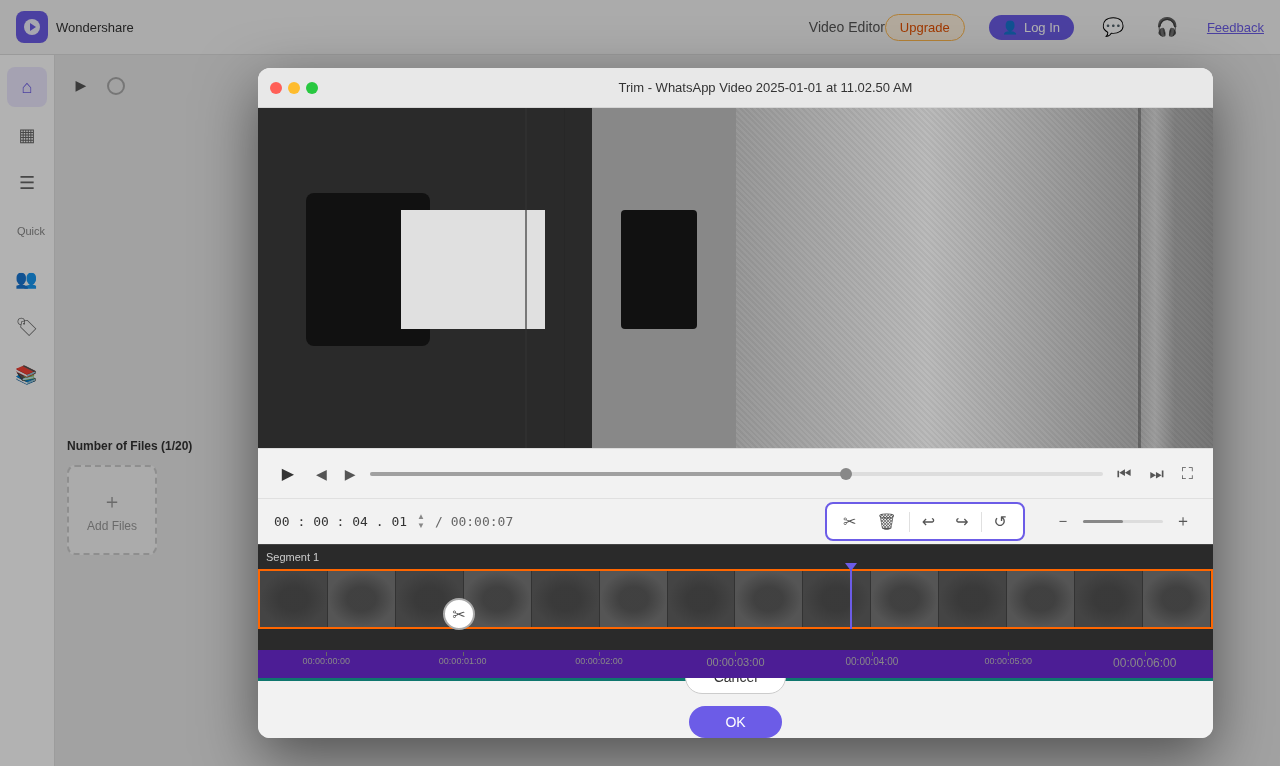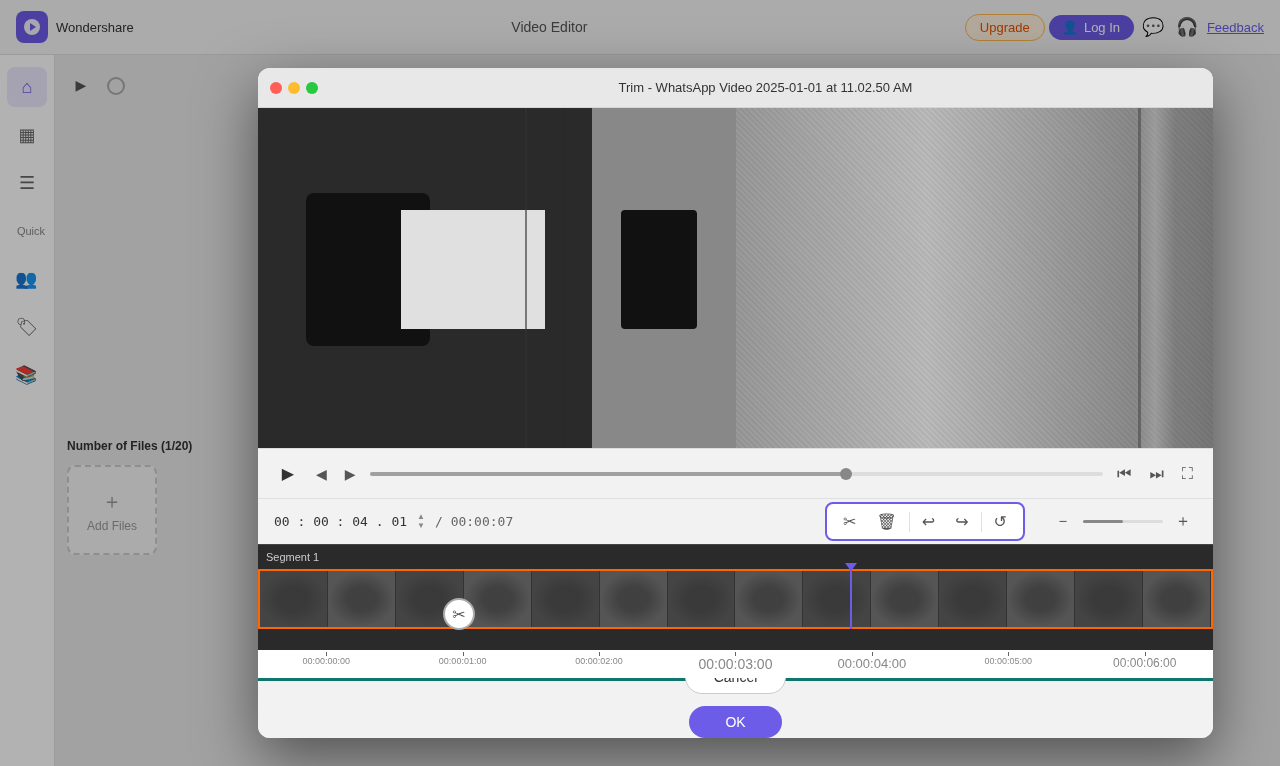--- a/index.html
+++ b/index.html
@@ -40,28 +40,28 @@
       color: white;
       font-size: 18px;
     }
     .logo-text {
       font-size: 13px;
       color: #333;
       font-weight: 500;
     }
     .top-bar-center {
       flex: 1;
-      text-align: center;
+      text-align: right;
       font-size: 14px;
       color: #555;
     }
     .top-bar-right {
       display: flex;
       align-items: center;
-      gap: 4px;
+      gap: 24px;
     }
     .upgrade-btn {
       background: #fff3e0;
       border: 1px solid #ffb74d;
       color: #e65100;
       padding: 5px 14px;
       border-radius: 16px;
       font-size: 13px;
       cursor: pointer;
       font-weight: 500;
@@ -456,21 +456,21 @@
       background: radial-gradient(ellipse at center, #333 30%, transparent 70%);
       opacity: 0.6;
     }
 
     .timeline-ruler {
       position: absolute;
       bottom: 0;
       left: 0;
       right: 0;
       height: 28px;
-      background: #ffffff;
+      background: #4c1d95;
       display: flex;
       align-items: flex-start;
       padding-top: 6px;
     }
     .ruler-mark {
       flex: 1;
       text-align: center;
       font-size: 9px;
       color: #888;
       position: relative;
@@ -777,22 +777,22 @@
     <div class="playhead"></div>
 
     <div class="scissors-overlay">
       <div class="scissors-circle">✂</div>
     </div>
 
     <div class="timeline-ruler">
       <div class="ruler-mark" style="font-size:9px;color:#888;">00:00:00:00</div>
       <div class="ruler-mark" style="font-size:9px;color:#888;">00:00:01:00</div>
       <div class="ruler-mark" style="font-size:9px;color:#888;">00:00:02:00</div>
-      <div class="ruler-mark" style="font-size:14px;color:#888;">00:00:03:00</div>
-      <div class="ruler-mark" style="font-size:13px;color:#888;">00:00:04:00</div>
+      <div class="ruler-mark" style="font-size:11px;color:#888;">00:00:03:00</div>
+      <div class="ruler-mark" style="font-size:10px;color:#888;">00:00:04:00</div>
       <div class="ruler-mark" style="font-size:9px;color:#888;">00:00:05:00</div>
       <div class="ruler-mark" style="font-size:12px;color:#888;">00:00:06:00</div>
     </div>
   </div>
 
   <div class="modal-footer">
     <button class="cancel-btn">Cancel</button>
     <button class="ok-btn">OK</button>
   </div>
 </div>

